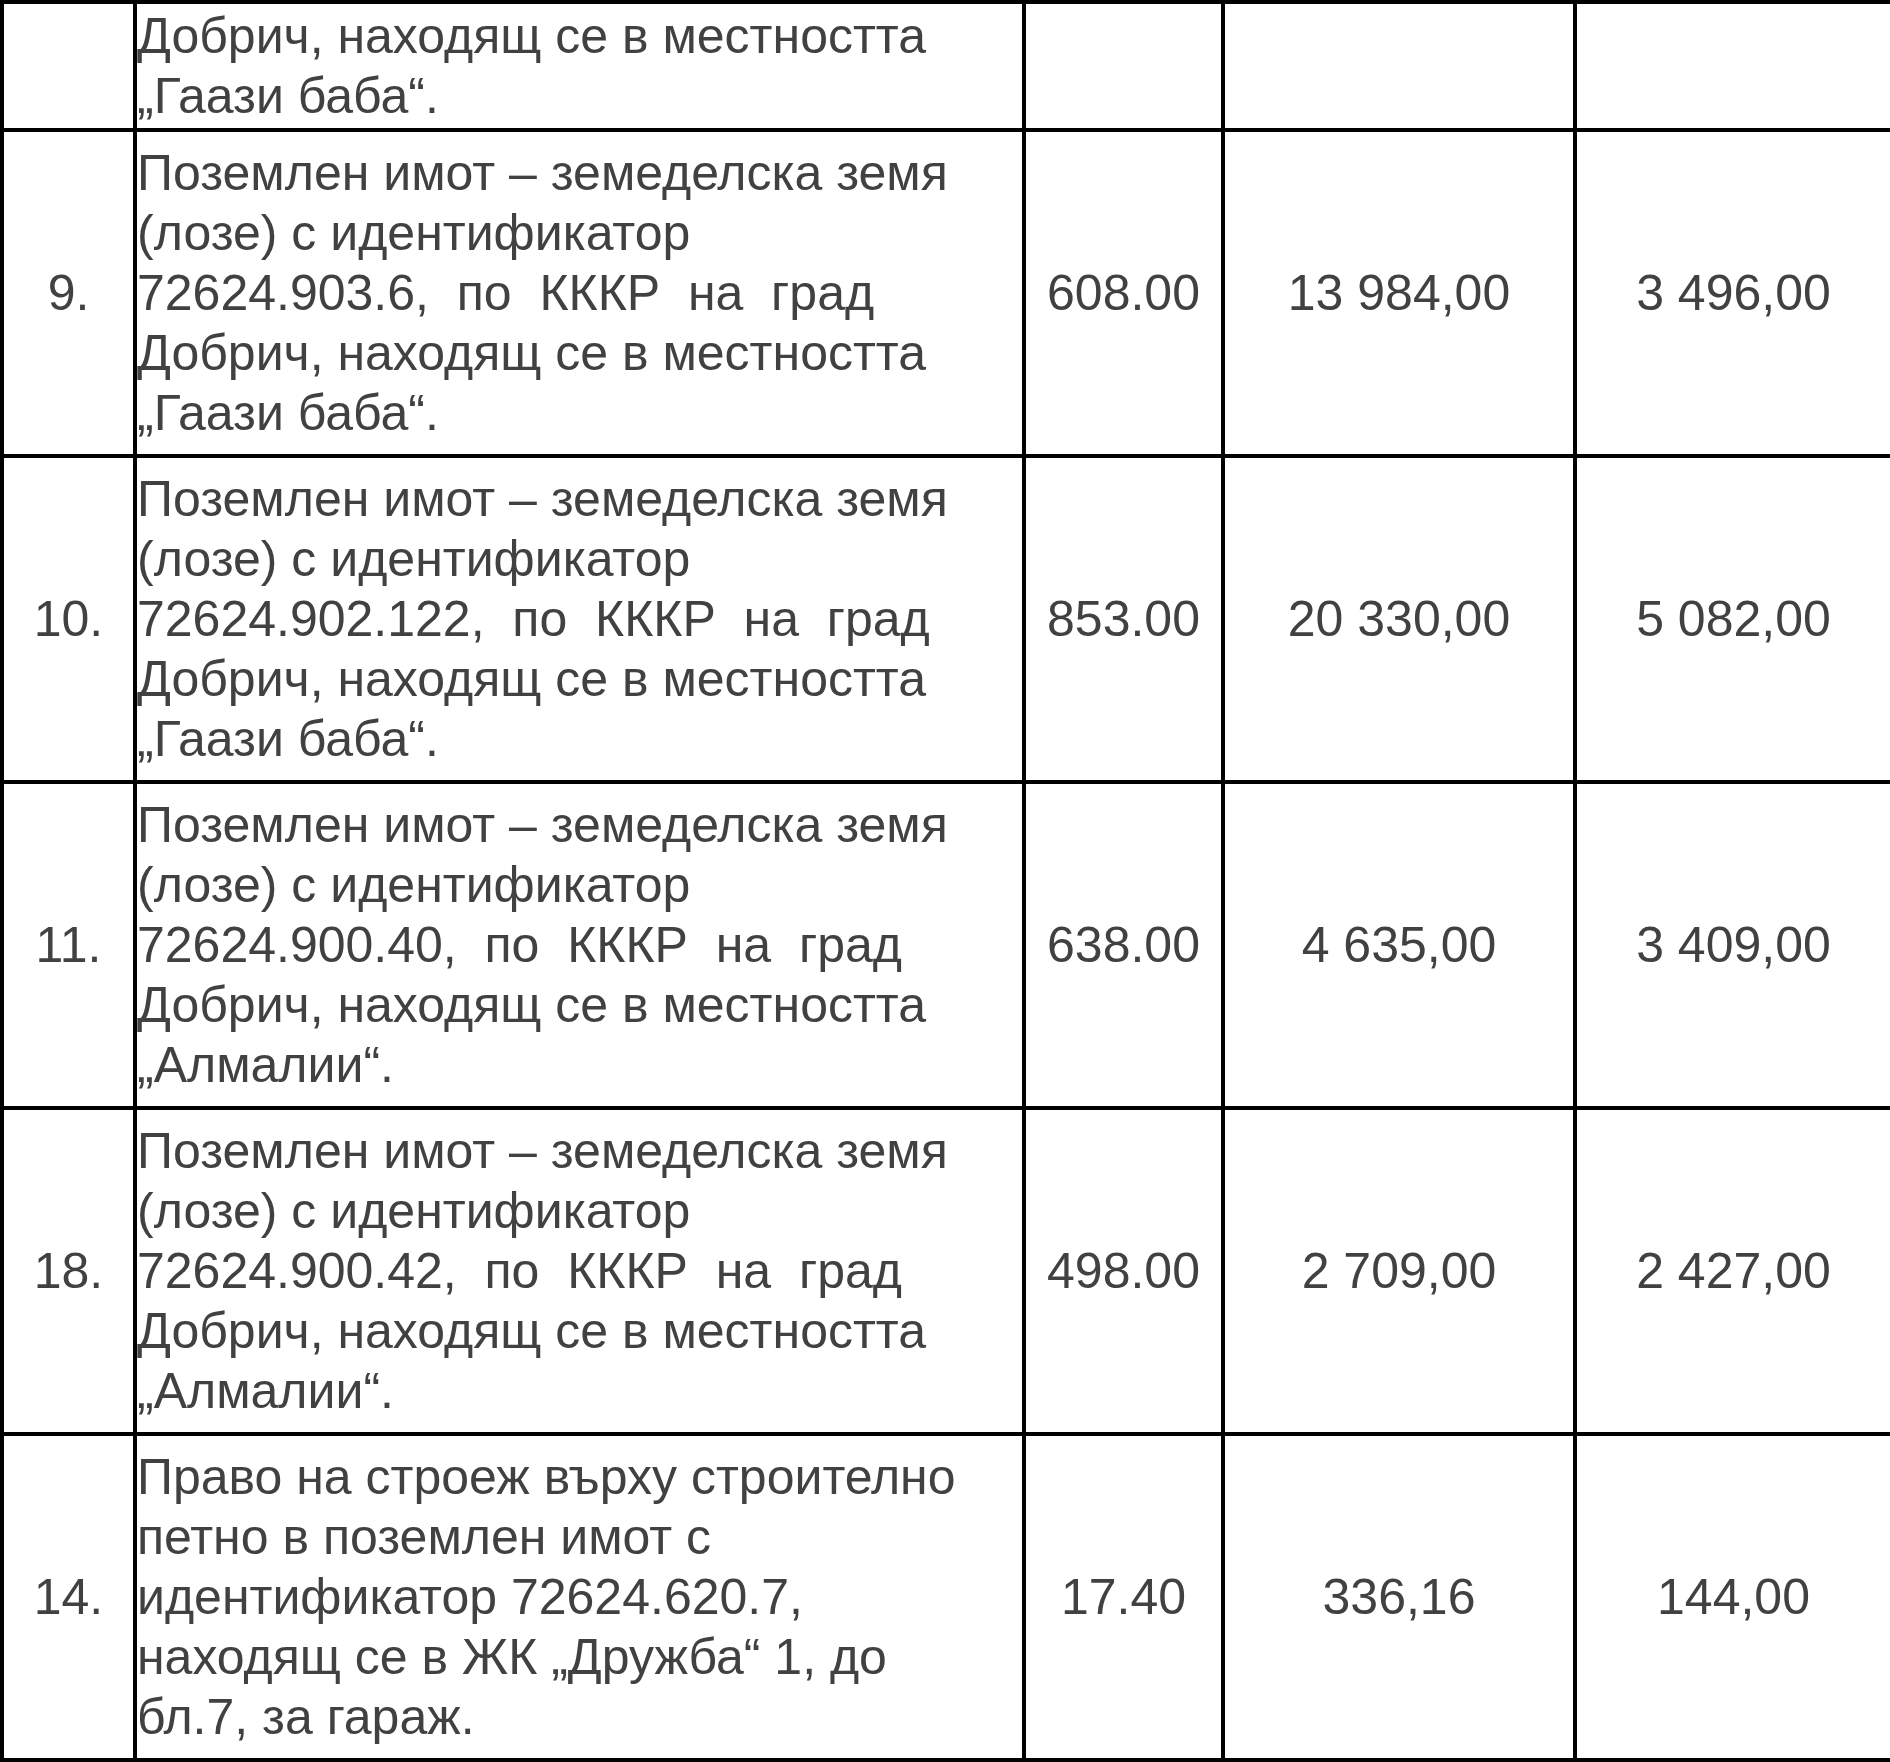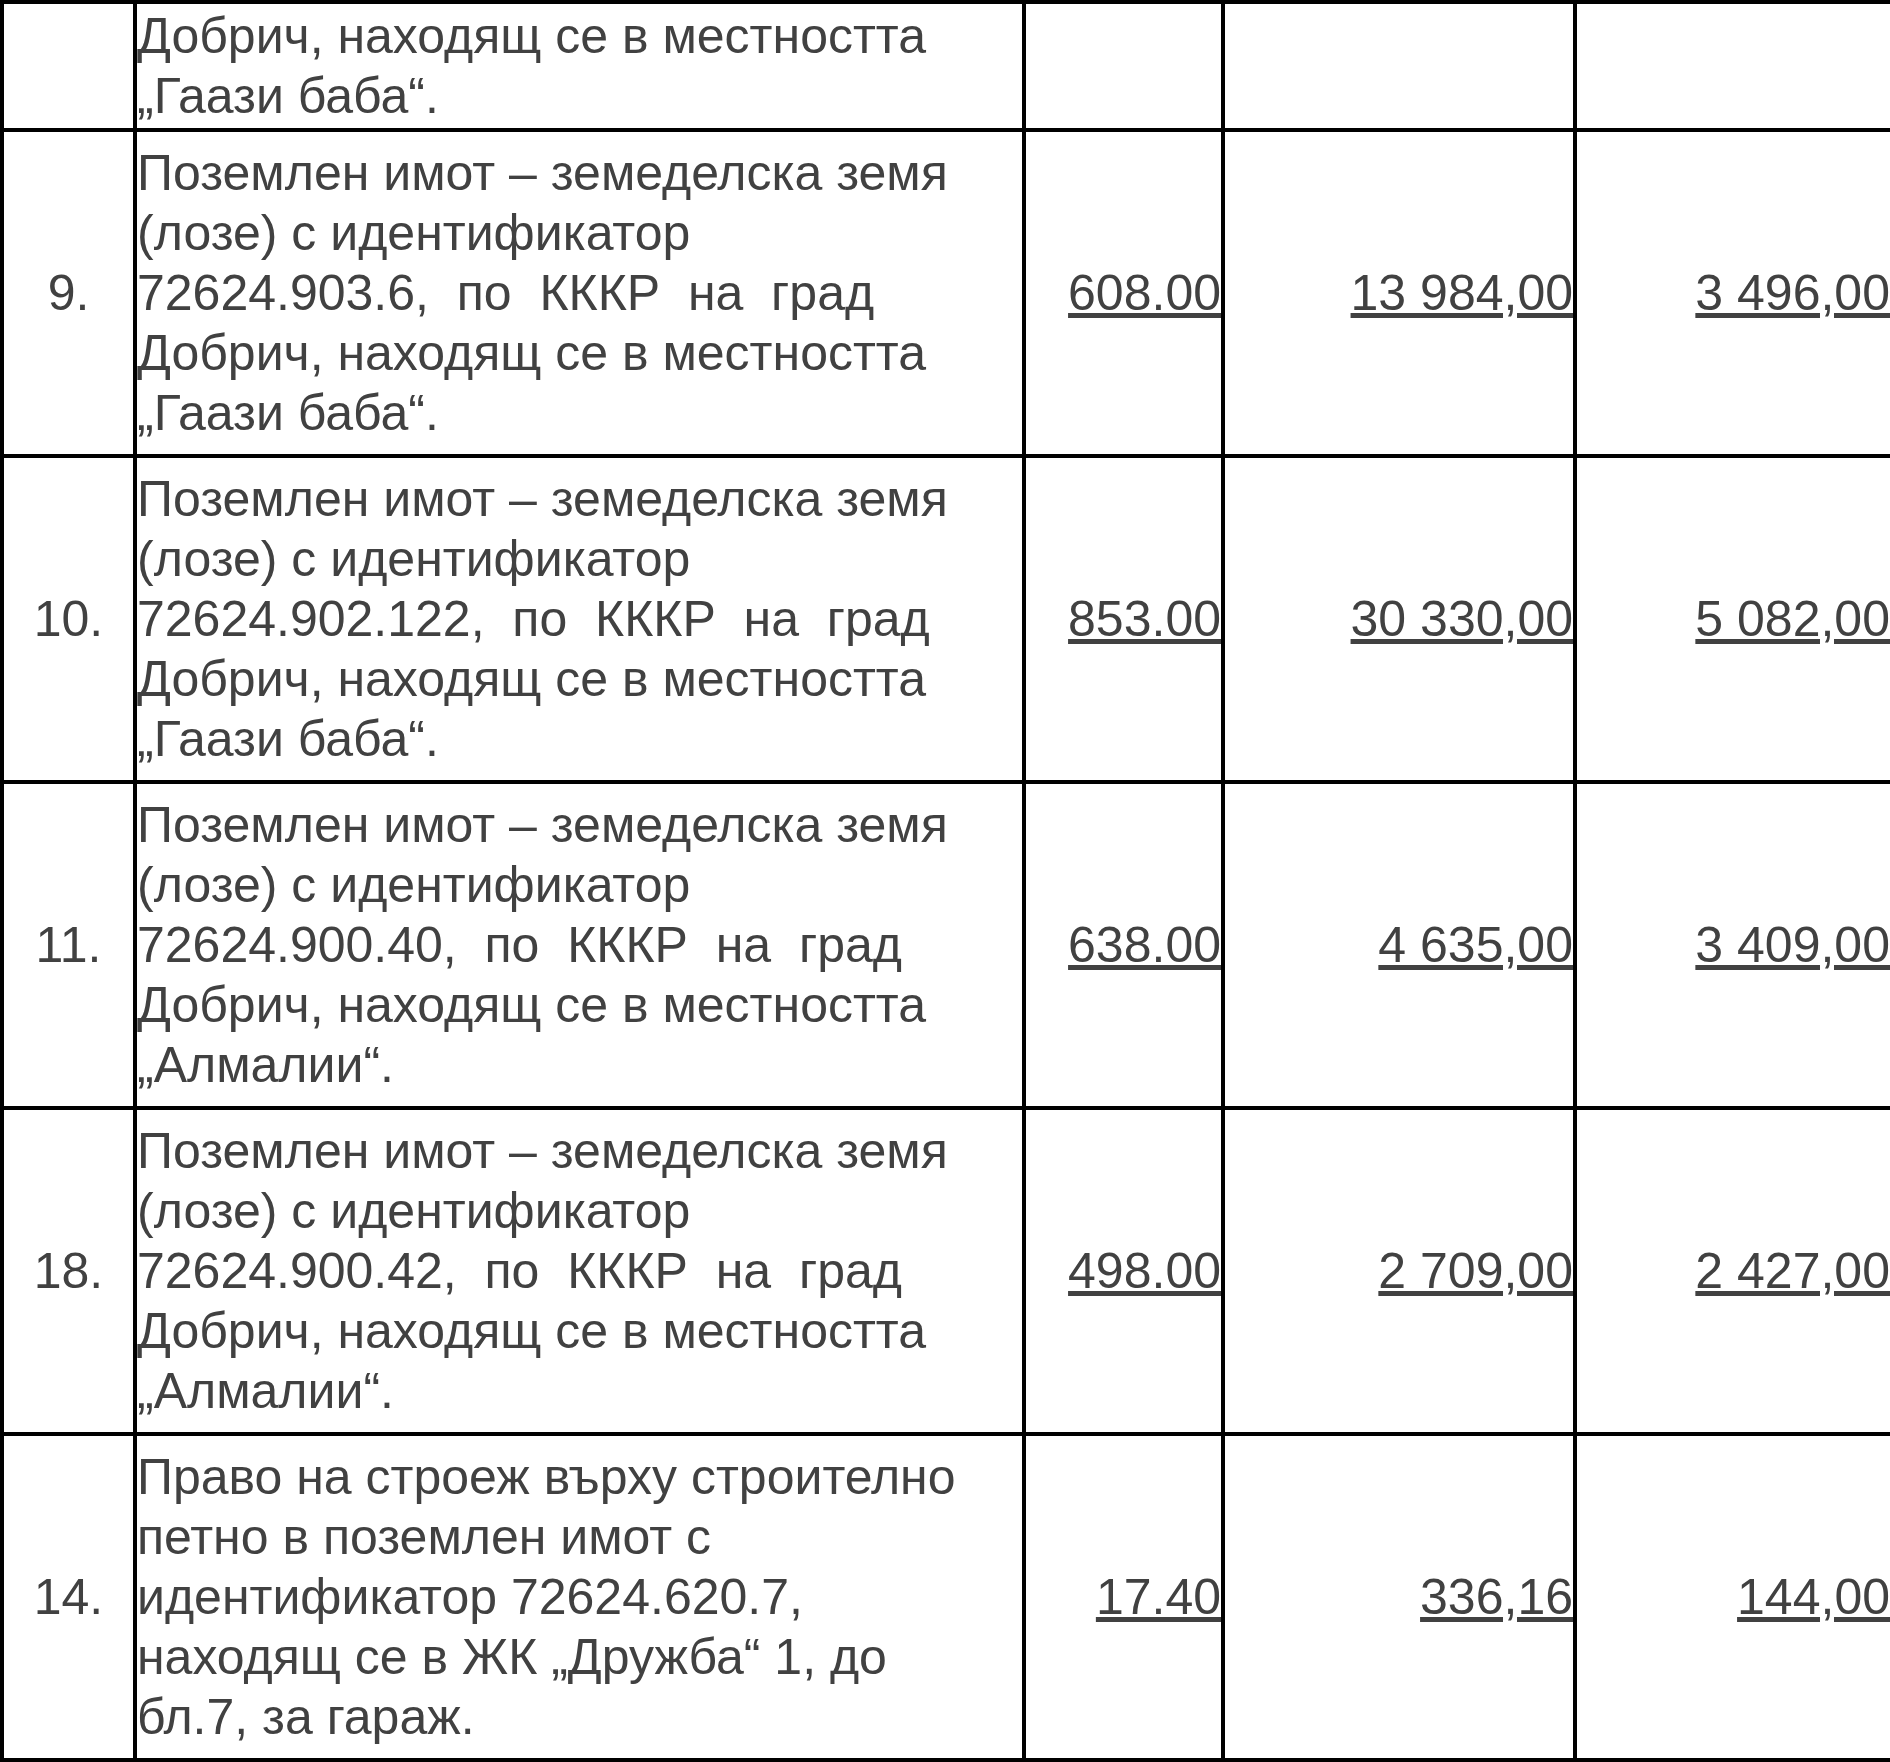--- a/index.html
+++ b/index.html
@@ -33,23 +33,22 @@
     text-align: center;
     padding: 0 4px;
   }
   td.c-desc {
     text-align: left;
     padding: 8px 10px 8px 26px;
     white-space: pre-wrap;
     word-break: normal;
   }
   td.c-num {
-    text-align: right;
+    text-align: center;
     white-space: nowrap;
-    text-decoration: underline;
   }
 </style>
 </head>
 <body>
 
 <table class="property-table">
   <colgroup>
     <col style="width:133px">
     <col style="width:889px">
     <col style="width:199px">
@@ -77,21 +76,21 @@
       <td class="c-num">3 496,00</td>
     </tr>
     <tr class="row-main">
       <td class="c-no">10.</td>
       <td class="c-desc">Поземлен имот – земеделска земя
 (лозе) с идентификатор
 72624.902.122,  по  КККР  на  град
 Добрич, находящ се в местността
 „Гаази баба“.</td>
       <td class="c-num">853.00</td>
-      <td class="c-num">30 330,00</td>
+      <td class="c-num">20 330,00</td>
       <td class="c-num">5 082,00</td>
     </tr>
     <tr class="row-main">
       <td class="c-no">11.</td>
       <td class="c-desc">Поземлен имот – земеделска земя
 (лозе) с идентификатор
 72624.900.40,  по  КККР  на  град
 Добрич, находящ се в местността
 „Алмалии“.</td>
       <td class="c-num">638.00</td>

